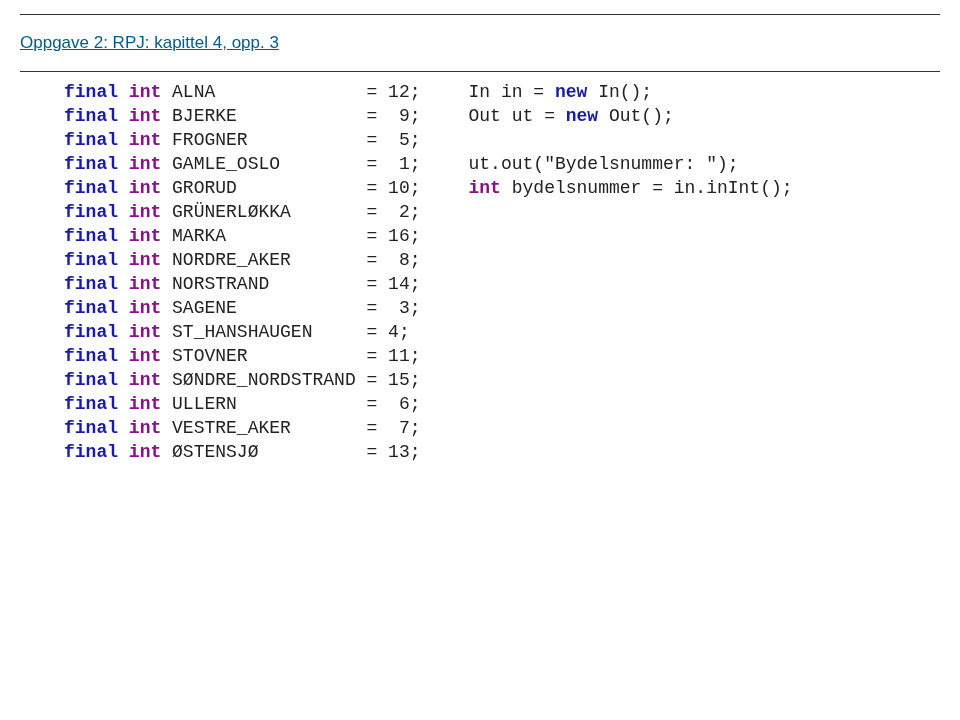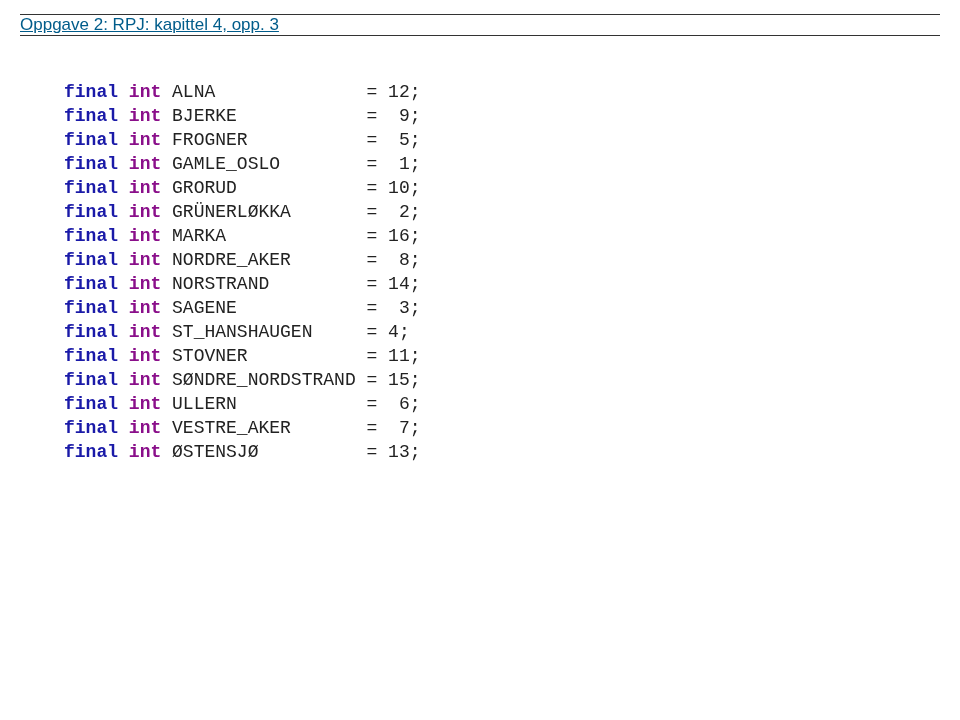--- a/index.html
+++ b/index.html
@@ -13,21 +13,21 @@
     .header-bar {
       position: absolute;
       top: 14px;
       left: 20px;
       right: 20px;
       border-top: 1px solid #333;
       border-bottom: 1px solid #333;
       display: flex;
       justify-content: space-between;
       align-items: center;
-      padding: 0 0;
+      padding: 18px 0;
     }
     .header-left {
       color: #005c8a;
       font-size: 17px;
       text-decoration: underline;
       font-family: Verdana, Geneva, sans-serif;
     }
     .header-right {
       color: #005c8a;
       font-size: 17px;
@@ -72,13 +72,19 @@
 <span class="kw">final</span> <span class="tp">int</span> <span class="nm">NORDRE_AKER</span>       <span class="eq">=  8;</span>
 <span class="kw">final</span> <span class="tp">int</span> <span class="nm">NORSTRAND</span>         <span class="eq">= 14;</span>
 <span class="kw">final</span> <span class="tp">int</span> <span class="nm">SAGENE</span>            <span class="eq">=  3;</span>
 <span class="kw">final</span> <span class="tp">int</span> <span class="nm">ST_HANSHAUGEN</span>     <span class="eq">= 4;</span>
 <span class="kw">final</span> <span class="tp">int</span> <span class="nm">STOVNER</span>           <span class="eq">= 11;</span>
 <span class="kw">final</span> <span class="tp">int</span> <span class="nm">SØNDRE_NORDSTRAND</span> <span class="eq">= 15;</span>
 <span class="kw">final</span> <span class="tp">int</span> <span class="nm">ULLERN</span>            <span class="eq">=  6;</span>
 <span class="kw">final</span> <span class="tp">int</span> <span class="nm">VESTRE_AKER</span>       <span class="eq">=  7;</span>
 <span class="kw">final</span> <span class="tp">int</span> <span class="nm">ØSTENSJØ</span>          <span class="eq">= 13;</span>
 </div>
+  <div class="right-col" id="right-col"><span class="nm">In in = </span><span class="kw">new</span><span class="nm"> In();</span>
+<span class="nm">Out ut = </span><span class="kw">new</span><span class="nm"> Out();</span>
+
+<span class="nm">ut.out("Bydelsnummer: ");</span>
+<span class="tp">int</span><span class="nm"> bydelsnummer = in.inInt();</span>
+</div>
 </div>
 
 </body></html>

